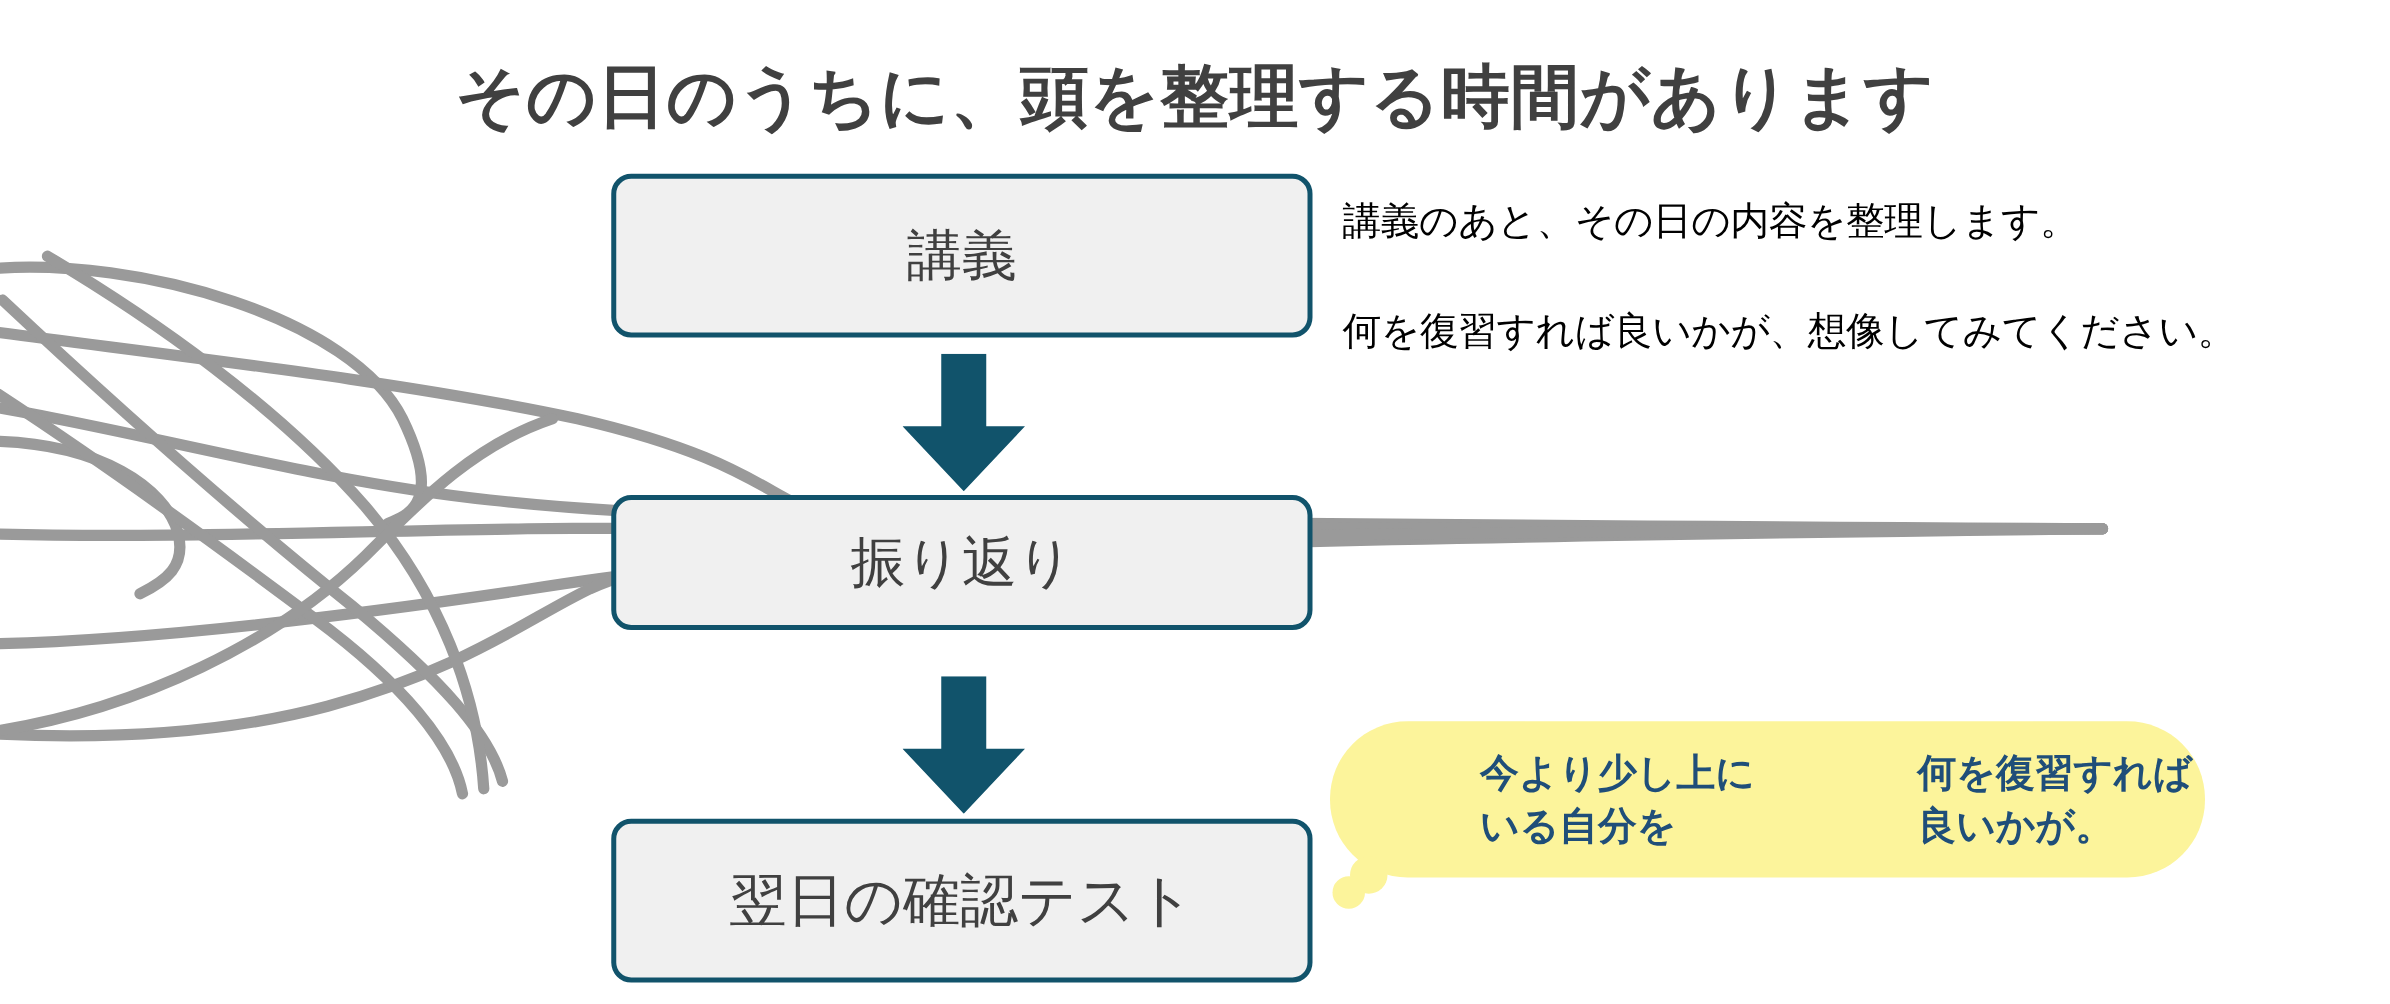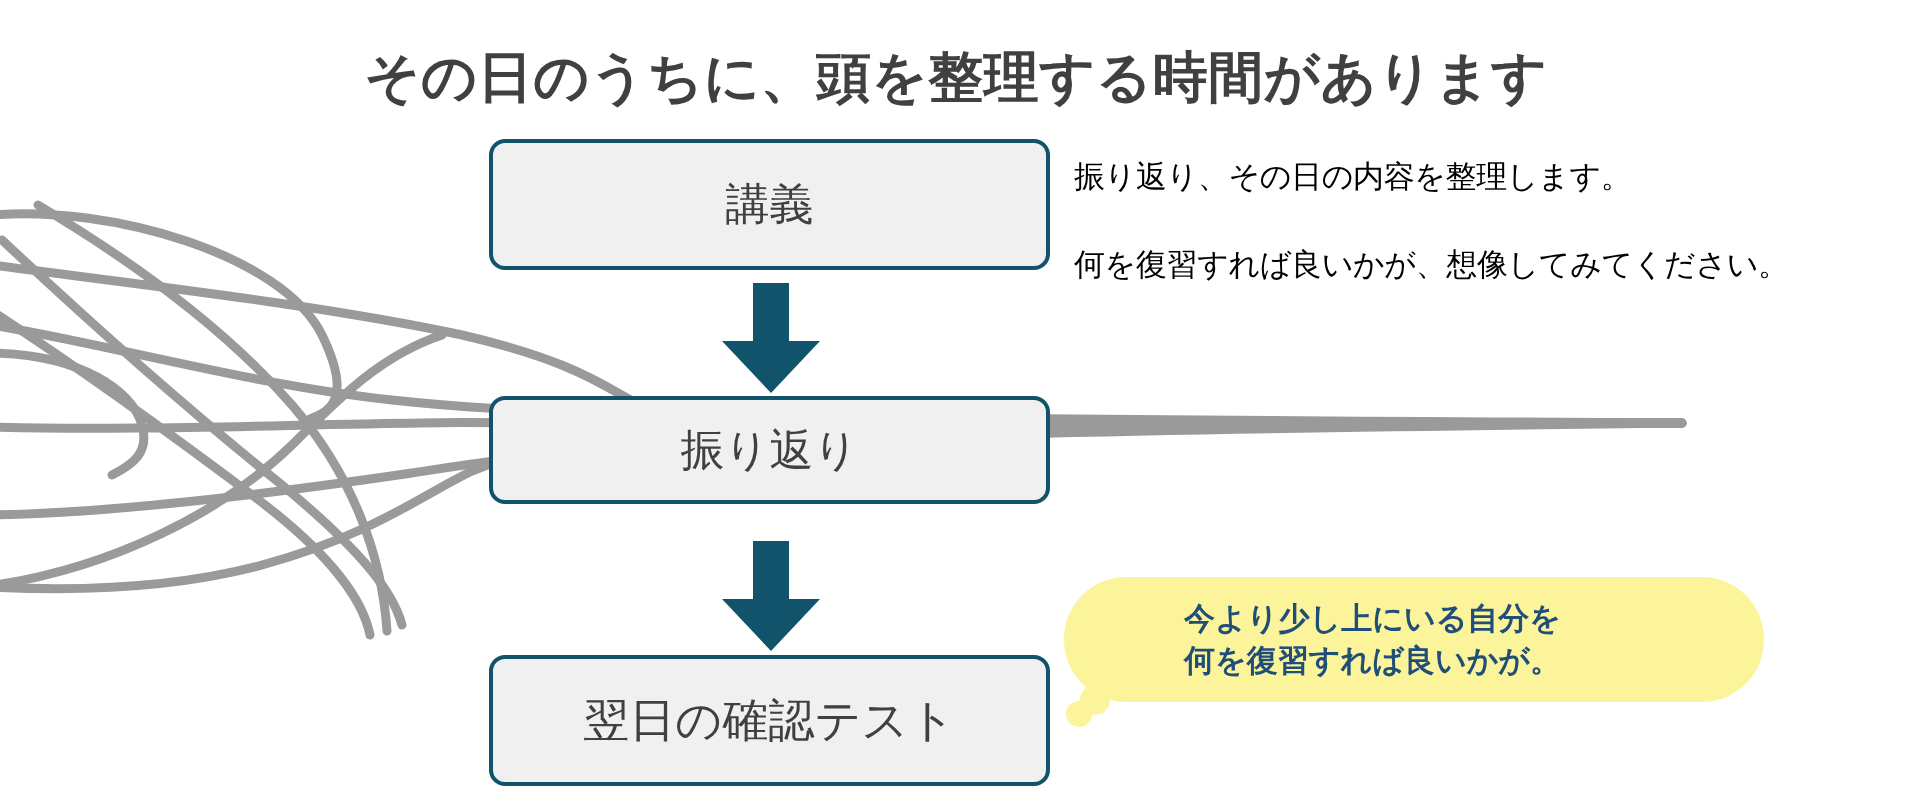--- a/index.html
+++ b/index.html
@@ -113,21 +113,21 @@
   }
   #bubble-dot-big   { left: 16px; top: 108px; width: 30px; height: 30px; }
   #bubble-dot-small { left: 2px;  top: 124px; width: 26px; height: 26px; }
   .bubble-text {
     position: absolute;
     left: 0;
     top: 0;
     width: 700px;
     height: 125px;
     display: flex;
-    flex-direction: column;
+    flex-direction: row;
     align-items: center;
     justify-content: center;
     color: #1F4E79;
     font-size: 31px;
     font-weight: bold;
     line-height: 42px;
   }
   .bubble-text span { display: block; width: 100%; text-align: left; padding-left: 120px; box-sizing: border-box; }
 </style>
 </head>
@@ -167,21 +167,21 @@
 
   <svg class="arrow" id="arrow-2" viewBox="0 0 98 110">
     <polygon points="31,0 67,0 67,58 98,58 49,110 0,58 31,58" fill="#11536B"></polygon>
   </svg>
 
   <div class="flow-box" id="box-test">
     <span class="flow-label">翌日の確認テスト</span>
   </div>
 
   <div class="notes">
-    <div class="note-line">振り返り、その日の内容を整理します。</div>
+    <div class="note-line">講義のあと、その日の内容を整理します。</div>
     <div class="note-line">何を復習すれば良いかが、想像してみてください。</div>
   </div>
 
   <div class="bubble-wrap">
     <div class="bubble-body"></div>
     <div class="bubble-dot" id="bubble-dot-big"></div>
     <div class="bubble-dot" id="bubble-dot-small"></div>
     <div class="bubble-text">
       <span>今より少し上にいる自分を</span>
       <span>何を復習すれば良いかが。</span>

